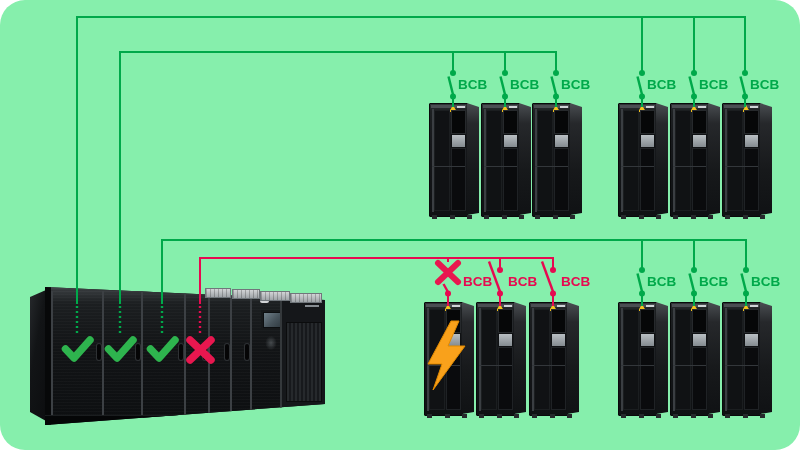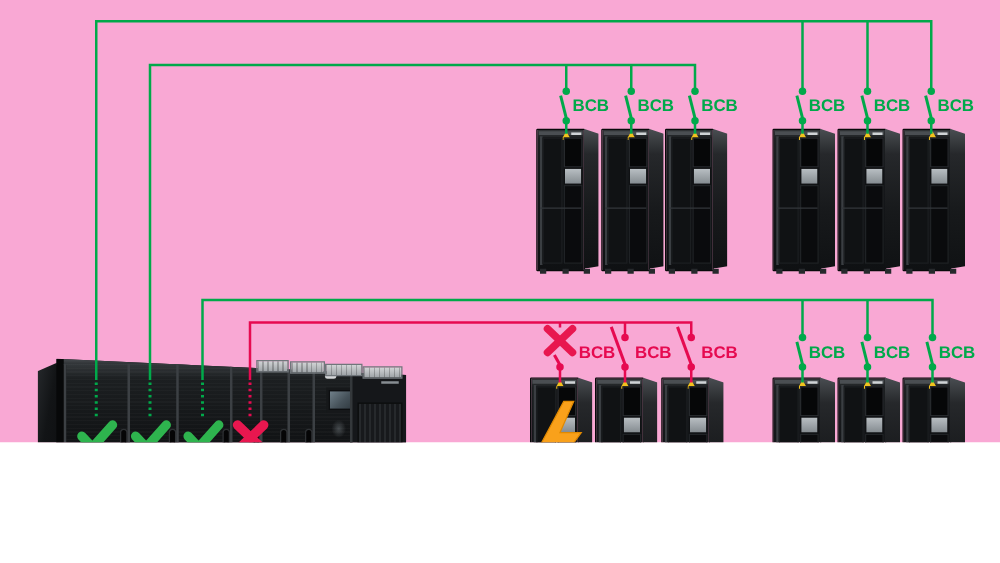--- a/index.html
+++ b/index.html
@@ -1,17 +1,17 @@
 <!DOCTYPE html>
 <html><head>
 <meta charset="utf-8">
 <style>
   html,body{margin:0;padding:0;background:#fff;}
-  .stage{position:relative;width:800px;height:354px;background:#f9a8d4;overflow:hidden;
-         font-family:"Liberation Sans", sans-serif;}
+  .stage{position:relative;width:800px;height:450px;background:#86efac;overflow:hidden;
+         font-family:"Liberation Sans", sans-serif;border-radius:25px;}
 
   
   .cab{position:absolute;width:50px;height:116px;}
   .cab-front{position:absolute;left:0;top:0;width:37px;height:112px;
     background:linear-gradient(180deg,#303336 0,#1d2022 7px,#16181b 35%,#0f1113 100%);
     border:1px solid #08090a;border-radius:1px;}
   .cab-side{position:absolute;left:38px;top:0;width:12px;height:112px;
     clip-path:polygon(0 0,100% 4px,100% 110px,0 112px);
     background:linear-gradient(180deg,#4a4e52,#26282b 18%,#17191b 60%,#101214);}
   .c-topbar{position:absolute;left:1px;right:1px;top:1px;height:3px;background:#4a4e52;}

